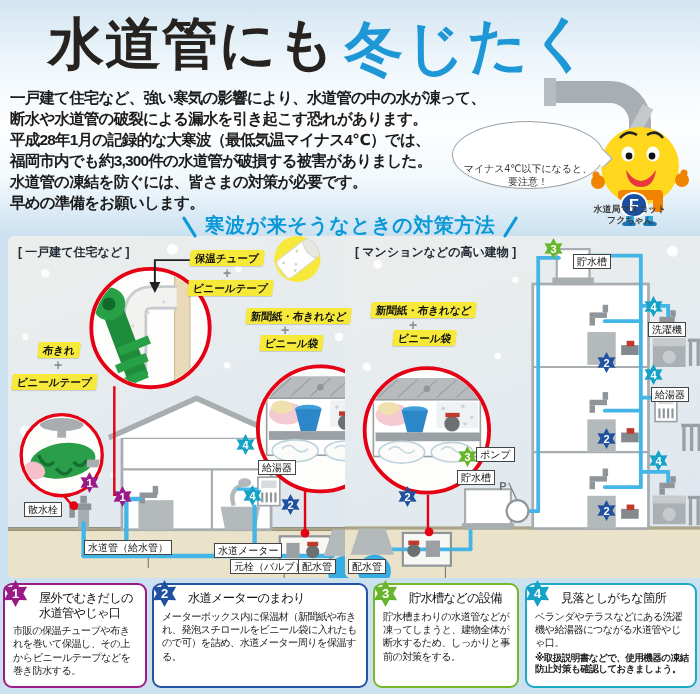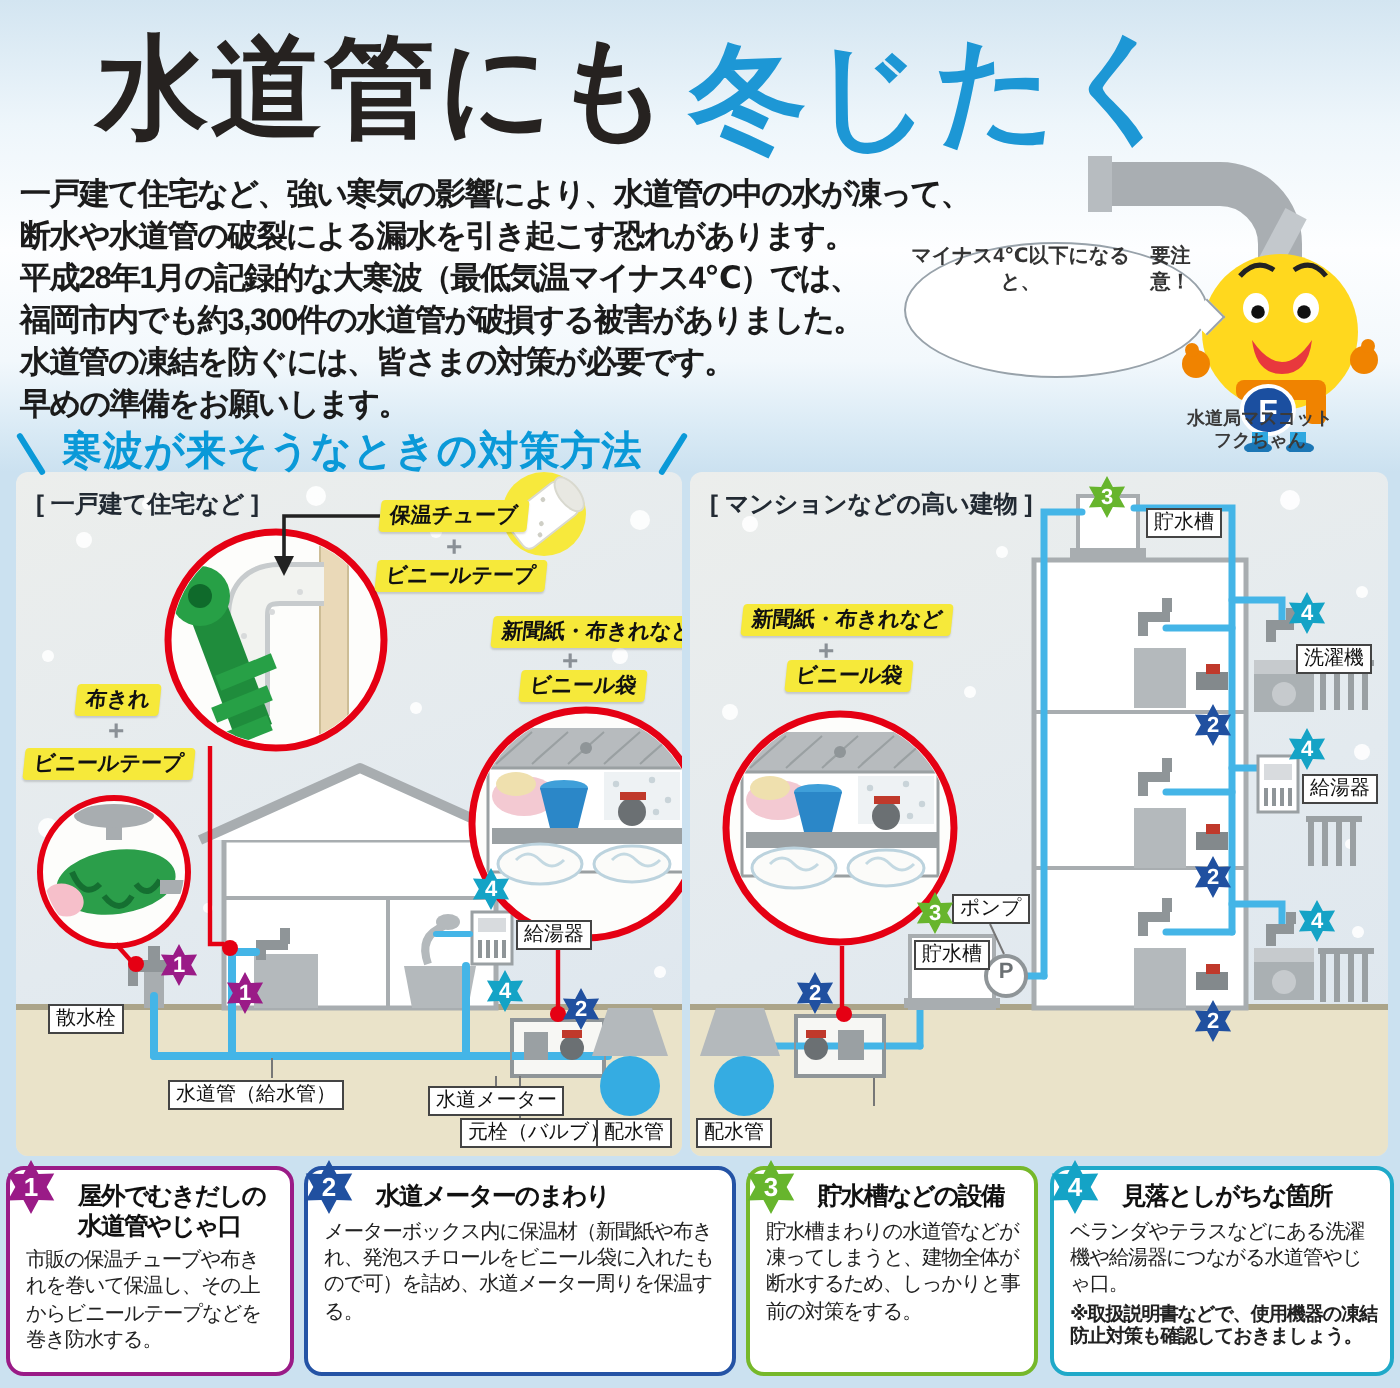--- a/index.html
+++ b/index.html
@@ -6,50 +6,50 @@
   .page{
     position:relative;width:700px;height:694px;overflow:hidden;
     font-family:"Liberation Sans","DejaVu Sans",sans-serif;
     background:linear-gradient(180deg,#d3e5f1 0%,#eef6fb 9%,#fdfeff 18%,#f2f8fc 26%,#d9eaf5 31%,#cbe1f0 34%,#cbe1f0 100%);
   }
   
   .main-title{position:absolute;top:4px;left:0;width:640px;text-align:center;white-space:nowrap;z-index:3;}
   .t-black{font-size:56px;font-weight:bold;color:#262220;letter-spacing:1px;}
   .t-blue{font-size:59px;font-weight:bold;color:#1d97d5;display:inline-block;transform:rotate(-2deg) translateY(3px);letter-spacing:2px;margin-left:8px;}
   .intro{position:absolute;left:10px;top:87px;width:475px;font-size:15.5px;font-weight:bold;color:#1b1b1b;line-height:21px;letter-spacing:-0.8px;white-space:nowrap;z-index:2;}
-  .bubble{position:absolute;left:452px;top:121px;width:150px;height:66px;background:#fff;border:1.5px solid #98a2aa;border-radius:50%;display:flex;flex-direction:row;justify-content:space-between;text-align:center;font-size:10px;font-weight:bold;color:#333;line-height:13px;z-index:4;}
+  .bubble{position:absolute;left:452px;top:121px;width:150px;height:66px;background:#fff;border:1.5px solid #98a2aa;border-radius:50%;display:flex;flex-direction:column;justify-content:flex-end;text-align:center;font-size:10px;font-weight:normal;color:#333;line-height:13px;z-index:4;}
   .bubble-tail{position:absolute;left:597px;top:152px;width:12px;height:12px;background:#fff;border-top:1.5px solid #98a2aa;border-right:1.5px solid #98a2aa;transform:rotate(45deg);z-index:4;}
   .mascot-caption{position:absolute;left:562px;top:204px;width:136px;text-align:center;font-size:9px;font-weight:bold;color:#3a3a3a;line-height:11px;z-index:4;}
   .mascot-svg{position:absolute;left:448px;top:74px;width:252px;height:152px;z-index:3;}
   
-  .section-heading{position:absolute;top:212px;left:0;width:100%;text-align:left;color:#0a99d8;font-weight:bold;font-size:20px;letter-spacing:0.5px;z-index:3;white-space:nowrap;}
+  .section-heading{position:absolute;top:212px;left:0;width:100%;text-align:center;color:#0a99d8;font-weight:bold;font-size:20px;letter-spacing:0.5px;z-index:3;white-space:nowrap;}
   .slash{display:inline-block;width:3px;height:24px;background:#0a99d8;vertical-align:middle;margin:0 14px;border-radius:2px;}
   .slash-l{transform:rotate(-32deg);}
   .slash-r{transform:rotate(32deg);}
   
-  .panel{position:absolute;top:236px;height:342px;border-radius:6px;overflow:hidden;background:linear-gradient(160deg,#eceeec 0%,#e3eaef 55%,#dde6ee 100%);}
+  .panel{position:absolute;top:236px;height:342px;border-radius:6px;overflow:hidden;background:linear-gradient(160deg,#eceeec 0%,#e3eaef 55%,#dde6ee 100%);padding-left:32px;}
   .panel-left{left:8px;width:333px;}
   .panel-right{left:345px;width:349px;}
   .panel svg{position:absolute;inset:0;}
   .panel-title{position:absolute;left:10px;top:8px;font-size:12px;font-weight:bold;color:#222a33;z-index:2;white-space:nowrap;}
   .tag-yellow{position:absolute;background:#f6e93a;color:#111;font-weight:bold;font-size:10.5px;line-height:14px;padding:1px 5px;transform:skewX(-6deg);border-radius:2px;white-space:nowrap;z-index:3;box-shadow:0 1px 1px rgba(0,0,0,.15);}
   .plus{position:absolute;color:#8a9096;font-weight:bold;font-size:14px;z-index:3;line-height:12px;}
   .tag-white{position:absolute;background:#fff;border:1px solid #444;color:#111;font-size:10px;line-height:13px;padding:0 3px;white-space:nowrap;z-index:3;}
   .flake{position:absolute;width:21px;height:21px;display:flex;align-items:center;justify-content:center;color:#fff;font-weight:bold;font-size:11px;z-index:4;
     clip-path:polygon(50% 0%,64% 26%,93% 25%,79% 50%,93% 75%,64% 74%,50% 100%,36% 74%,7% 75%,21% 50%,7% 25%,36% 26%);}
   .f1{background:#9a1b87;} .f2{background:#2050a0;} .f3{background:#67b52d;} .f4{background:#14a3c6;}
   .p-letter{position:absolute;font-size:11px;font-weight:bold;color:#6b7073;z-index:3;width:16px;text-align:center;}
   
   .tip{position:absolute;top:583px;height:105px;background:#fff;border-style:solid;border-width:2.5px;border-radius:9px;box-sizing:border-box;padding:6px 6px 4px 8px;z-index:2;}
   .tip1{left:3px;width:144px;border-color:#9a1b87;}
   .tip2{left:152px;width:216px;border-color:#2453a5;}
   .tip3{left:373px;width:146px;border-color:#76b82a;}
   .tip4{left:525px;width:172px;border-color:#1fa9c9;}
   .tip .flake{left:-3px;top:-5px;width:27px;height:27px;font-size:13px;}
-  .tip-title{margin-left:26px;font-size:12.3px;font-weight:bold;color:#111;line-height:14.5px;letter-spacing:-0.8px;}
+  .tip-title{margin-left:26px;font-size:12.3px;font-weight:normal;color:#111;line-height:14.5px;letter-spacing:-0.8px;}
   .tip-body{font-size:10.2px;color:#222;line-height:13.4px;margin-top:4px;letter-spacing:-0.6px;}
   .tip-note{font-size:9.6px;font-weight:bold;color:#e50013;line-height:11.5px;margin-top:2px;letter-spacing:-0.6px;}
   .tip-note.dark{color:#222;}
 </style>
 </head>
 <body>
 
 <div class="page">
 
   <div class="main-title">

